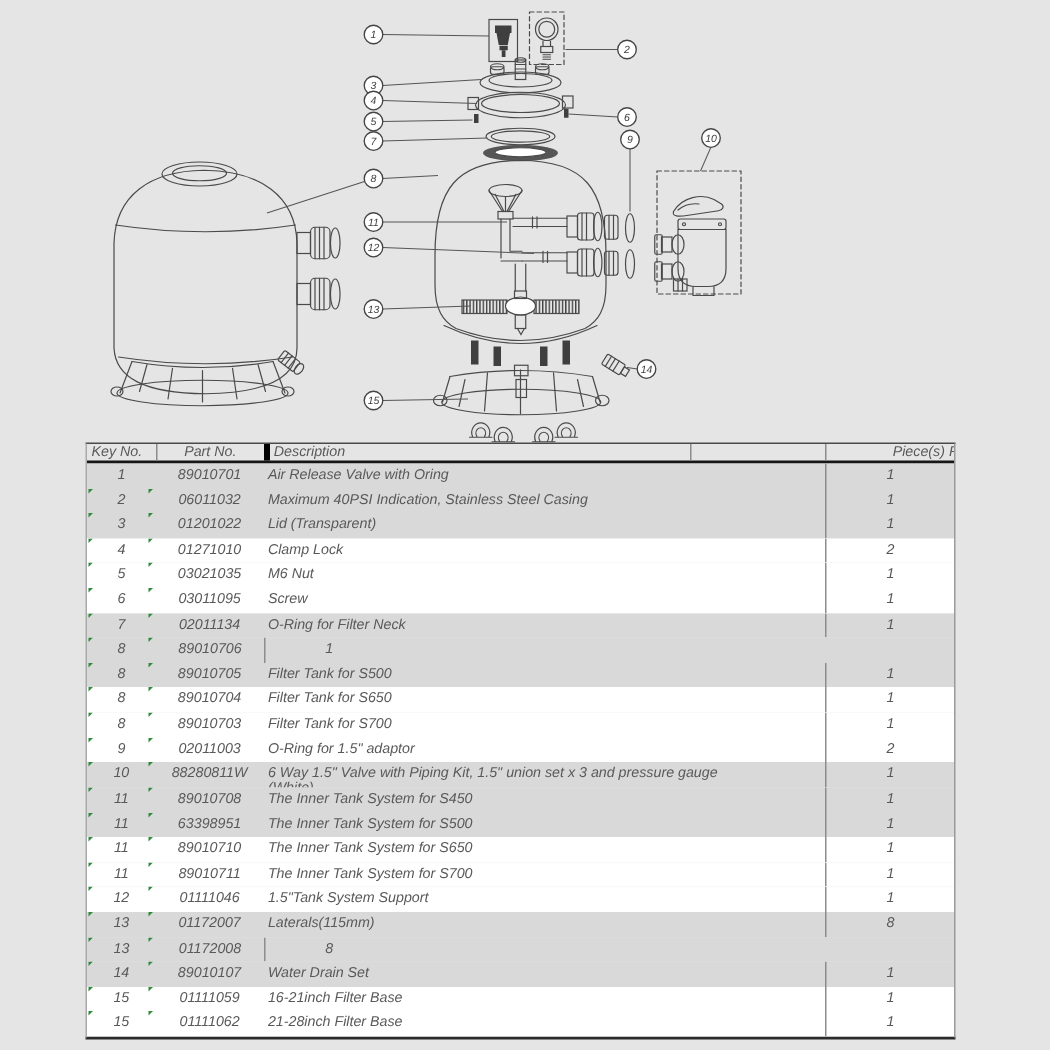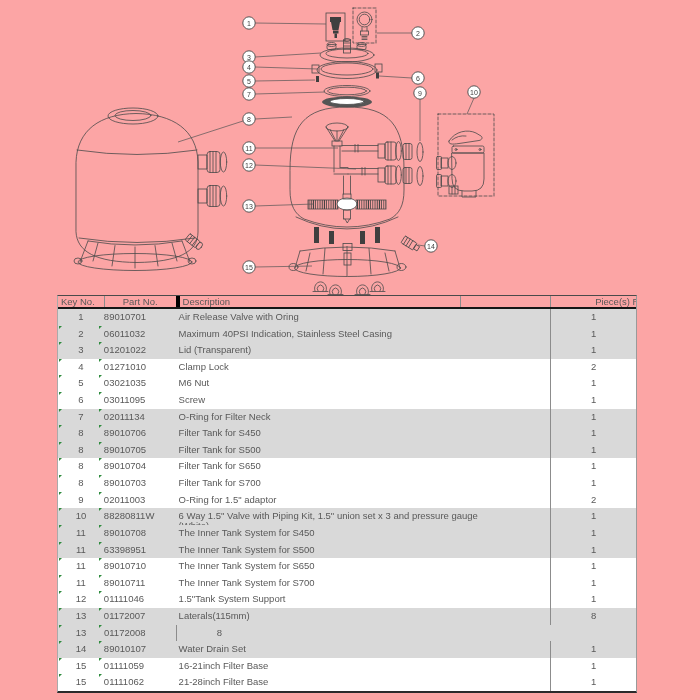--- a/index.html
+++ b/index.html
@@ -1,18 +1,18 @@
 <!DOCTYPE html>
 <html><head>
 <meta charset="utf-8">
 <style>
   * { box-sizing: border-box; margin: 0; padding: 0; }
   html,body { width:700px; height:700px; background:#ffffff; overflow:hidden;
               font-family:"Liberation Sans", sans-serif; }
-  #stage { position:relative; width:700px; height:700px; background:#fca5a5; }
+  #stage { position:relative; width:700px; height:700px; background:#e5e5e5;font-style:italic; }
 
   
   #diagram { position:absolute; left:0; top:0; }
   #diagram text { font-family:"Liberation Sans", sans-serif; font-size:7px; fill:#3f3f3f; }
 
   
   #parts-table { position:absolute; left:57px; top:295px; width:580px;
                  border-top:1px solid #4a4a4a; border-left:1px solid #aaaaaa;
                  border-right:1px solid #9a9a9a; border-bottom:2px solid #2b2b2b;
                  font-size:9.5px; color:#595959; }
@@ -20,21 +20,21 @@
   .cell  { overflow:hidden; white-space:nowrap; }
   .h-key    { width:46px;  padding-left:3px; }
   .h-part   { width:72px;  text-align:center; border-left:1px solid #8c8c8c; }
   .h-desc   { width:286px; padding-left:3px; border-left:4px solid #000000; }
   .h-empty  { width:90px;  border-left:1px solid #8c8c8c; }
   .h-pieces { width:86px;  text-align:right; padding-right:5px; border-left:1px solid #8c8c8c;padding-left:44px; }
 
   .trow { position:relative; display:flex; height:16.61px; overflow:hidden; background:#ffffff; }
   .trow.shaded { background:#d9d9d9; }
   .c-key    { width:46px;  text-align:center; line-height:16.6px; }
-  .c-part   { width:72px;  text-align:left; line-height:16.6px; }
+  .c-part   { width:72px;  text-align:center; line-height:16.6px; }
   .c-desc   { width:376px; padding-left:3px;  line-height:16.6px; white-space:normal; }
   .c-desc.two-line { line-height:10px; padding-top:3px; }
   .c-desc .desc2 { line-height:10px; }
   .c-pieces { width:86px;  text-align:center; line-height:16.6px; border-left:1px solid #8c8c8c; }
 
   .gm { position:absolute; top:0; width:0; height:0;
         border-top:3.5px solid #2e8b3d; border-right:3.5px solid transparent; }
   .gm-a { left:0.5px; } .gm-b { left:41px; }
 </style>
 </head>
@@ -376,21 +376,20 @@
           <div class="cell c-key">7</div>
           <div class="cell c-part">02011134</div>
           <div class="cell c-desc">O-Ring for Filter Neck</div>
           <div class="cell c-pieces">1</div>
         </div>
         <div class="trow shaded">
           <i class="gm gm-a"></i>
           <i class="gm gm-b"></i>
           <div class="cell c-key">8</div>
           <div class="cell c-part">89010706</div>
-          <div class="cell c-desc">Filter Tank for S450</div>
           <div class="cell c-pieces">1</div>
         </div>
         <div class="trow shaded">
           <i class="gm gm-a"></i>
           <i class="gm gm-b"></i>
           <div class="cell c-key">8</div>
           <div class="cell c-part">89010705</div>
           <div class="cell c-desc">Filter Tank for S500</div>
           <div class="cell c-pieces">1</div>
         </div>

